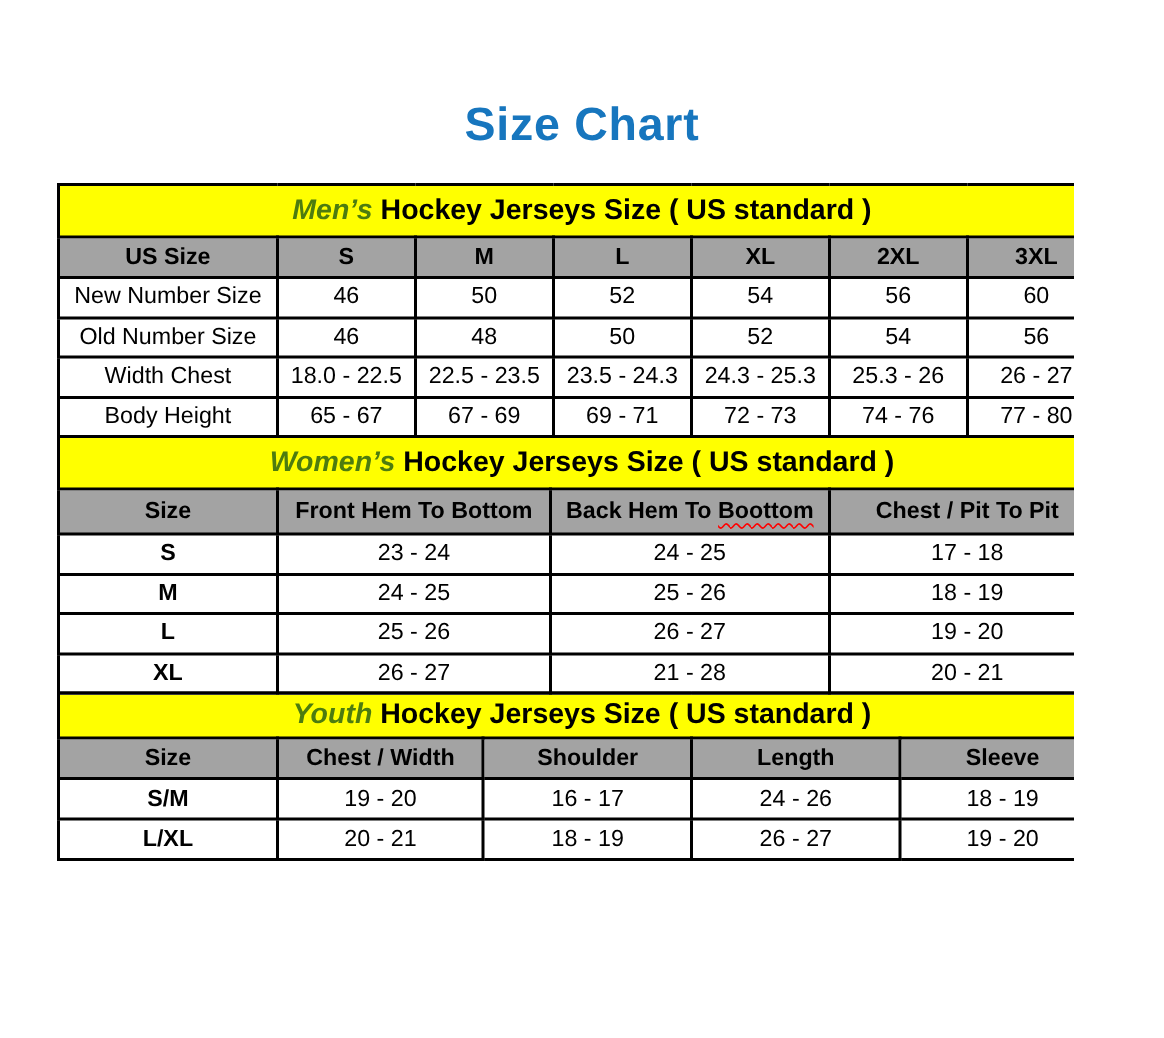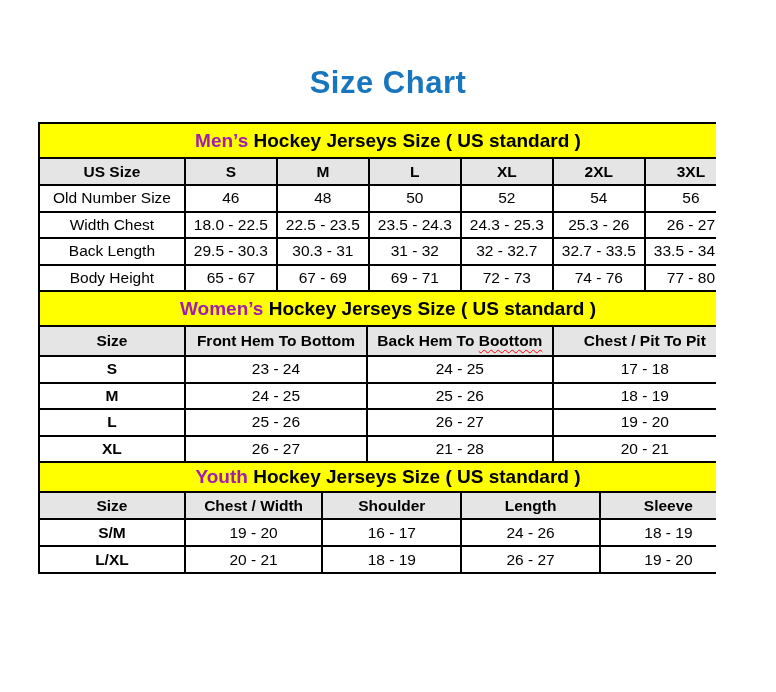--- a/index.html
+++ b/index.html
@@ -18,22 +18,22 @@
     font-family: "Liberation Sans", sans-serif;
   }
   table.size-table + table.size-table { margin-top: -2px; }
   .size-table th, .size-table td {
     border: 2px solid #000; text-align: center; vertical-align: middle;
     padding: 0; overflow: hidden; white-space: nowrap;
   }
   tr.band td {
     background: #ffff00; height: 33px; font-size: 19px; font-weight: bold;
   }
-  .hl { color: #a21caf; }
-  tr.head th { height: 25px; font-size: 15.5px; font-weight: bold; background: #e5e5e5; }
+  .hl { color: #4d7c0f; font-style: italic; }
+  tr.head th { height: 25px; font-size: 15.5px; font-weight: bold; background: #a3a3a3; }
   tr.data td { height: 25px; font-size: 15.5px; font-weight: normal; background: #fff; }
   tr.data td.rowlabel { font-size: 15.5px; }
   table.womens tr.data td.rowlabel,
   table.youth  tr.data td.rowlabel { font-weight: bold; }
   table.mens tr.data td { height: 24.5px; }
   table.womens tr.data td { height: 24.5px; }
   table.womens tr.head th { height: 28px; }
   table.youth tr.band td { height: 28px; }
   table.youth tr.data td { height: 25px; }
   .typo {
@@ -71,45 +71,45 @@
         <tr class="head">
           <th>US Size</th>
           <th>S</th>
           <th>M</th>
           <th>L</th>
           <th>XL</th>
           <th>2XL</th>
           <th>3XL</th>
         </tr>
         <tr class="data">
+          <td class="rowlabel">New Number Size</td>
+          <td>46</td>
+          <td>50</td>
+          <td>52</td>
+          <td>54</td>
+          <td>56</td>
+          <td>60</td>
+        </tr>
+        <tr class="data">
           <td class="rowlabel">Old Number Size</td>
           <td>46</td>
           <td>48</td>
           <td>50</td>
           <td>52</td>
           <td>54</td>
           <td>56</td>
         </tr>
         <tr class="data">
           <td class="rowlabel">Width Chest</td>
           <td>18.0 - 22.5</td>
           <td>22.5 - 23.5</td>
           <td>23.5 - 24.3</td>
           <td>24.3 - 25.3</td>
           <td>25.3 - 26</td>
           <td>26 - 27</td>
-        </tr>
-        <tr class="data">
-          <td class="rowlabel">Back Length</td>
-          <td>29.5 - 30.3</td>
-          <td>30.3 - 31</td>
-          <td>31 - 32</td>
-          <td>32 - 32.7</td>
-          <td>32.7 - 33.5</td>
-          <td>33.5 - 34.6</td>
         </tr>
         <tr class="data">
           <td class="rowlabel">Body Height</td>
           <td>65 - 67</td>
           <td>67 - 69</td>
           <td>69 - 71</td>
           <td>72 - 73</td>
           <td>74 - 76</td>
           <td>77 - 80</td>
         </tr>

